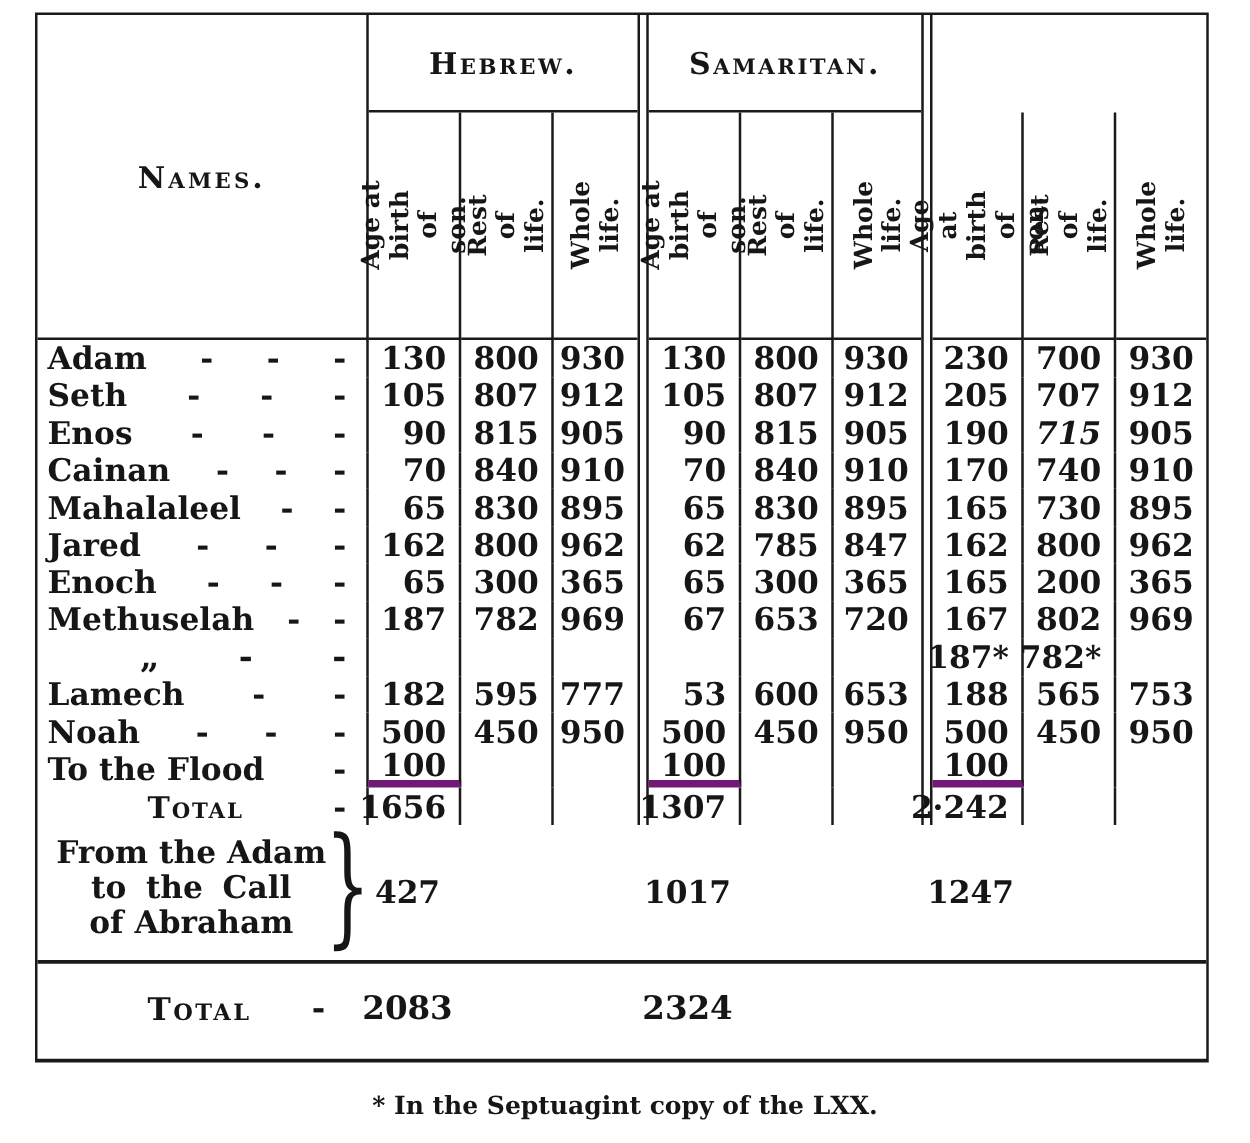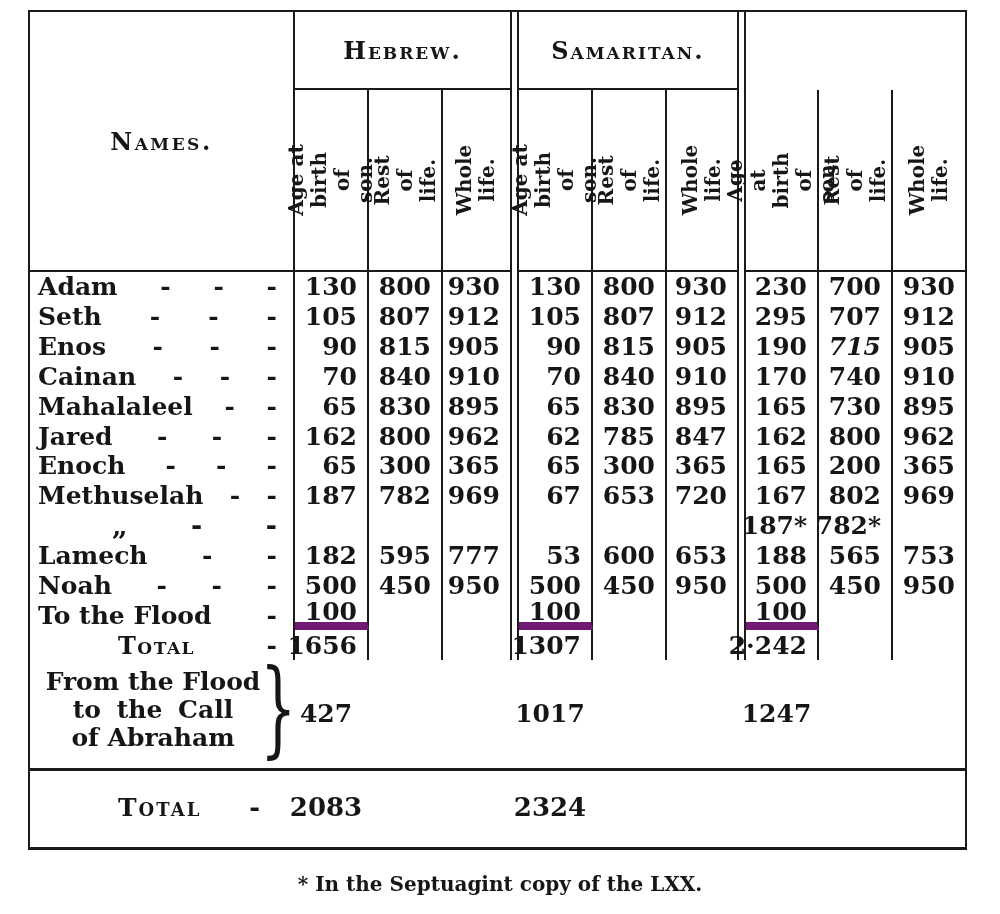--- a/index.html
+++ b/index.html
@@ -41,21 +41,21 @@
   
   .name{grid-column:1;display:flex;align-items:center;justify-content:space-between;
     padding:0 16px 0 8px;border-right:2px solid #1a1a1a;font-weight:bold;font-size:25px;}
   .name .nm{white-space:nowrap;}
   .name.ditto{padding-left:82px;font-size:27px;}
   .name.total{padding-left:88px;}
   .name.total .nm{font-variant:small-caps;letter-spacing:1.5px;font-size:24px;}
   .dash{font-weight:bold;}
   .val{display:flex;align-items:center;justify-content:flex-end;padding-right:10px;
     font-weight:bold;font-size:25px;white-space:nowrap;}
-  .sum{border-bottom:8px solid #701a75;}
+  .sum{border-bottom:6px solid #701a75;}
   
   .fl-label{grid-row:16;grid-column:1;position:relative;padding:8px 0 0 12px;
     font-weight:bold;font-size:25px;line-height:28px;}
   .fl-lines{width:222px;text-align:center;}
   .fl-l2{word-spacing:7px;}
   .fl-brace{position:absolute;left:230px;top:-4px;font-size:104px;line-height:104px;
     font-weight:normal;transform:scaleX(0.55);transform-origin:left center;}
   .fl-v{display:flex;align-items:center;justify-content:center;font-weight:bold;font-size:25px;
     grid-row:16;padding-right:12px;}
   .fv1{grid-column:2}.fv2{grid-column:6}.fv3{grid-column:10}
@@ -112,21 +112,21 @@
     </div>
   <div class="cell rot rc11 br">
       <div>Rest of life.</div>
     </div>
   <div class="cell rot rc12">
       <div>Whole life.</div>
     </div>
 
   <div class="cell fl-label">
     <div class="fl-lines">
-      <div>From the Flood</div>
+      <div>From the Adam</div>
       <div class="fl-l2">to the Call</div>
       <div>of Abraham</div>
     </div>
     <span class="fl-brace">}</span>
   </div>
   <div class="cell fl-v fv1">427</div>
   <div class="cell fl-v fv2">1017</div>
   <div class="cell fl-v fv3">1247</div>
 
   <div class="gt-rule"></div>
@@ -156,21 +156,21 @@
       <span class="dash">-</span>
       <span class="dash">-</span>
       <span class="dash">-</span>
     </div>
     <div class="cell val br" style="grid-area: 4 / 2;">105</div>
     <div class="cell val br" style="grid-area: 4 / 3;">807</div>
     <div class="cell val" style="grid-area: 4 / 4;">912</div>
     <div class="cell val br" style="grid-area: 4 / 6;">105</div>
     <div class="cell val br" style="grid-area: 4 / 7;">807</div>
     <div class="cell val" style="grid-area: 4 / 8;">912</div>
-    <div class="cell val br" style="grid-area: 4 / 10;">295</div>
+    <div class="cell val br" style="grid-area: 4 / 10;">205</div>
     <div class="cell val br" style="grid-area: 4 / 11;">707</div>
     <div class="cell val" style="grid-area: 4 / 12;">912</div>
     <div class="cell name" style="grid-area: 5 / 1;">
       <span class="nm">Enos</span>
       <span class="dash">-</span>
       <span class="dash">-</span>
       <span class="dash">-</span>
     </div>
     <div class="cell val br" style="grid-area: 5 / 2;">90</div>
     <div class="cell val br" style="grid-area: 5 / 3;">815</div>

